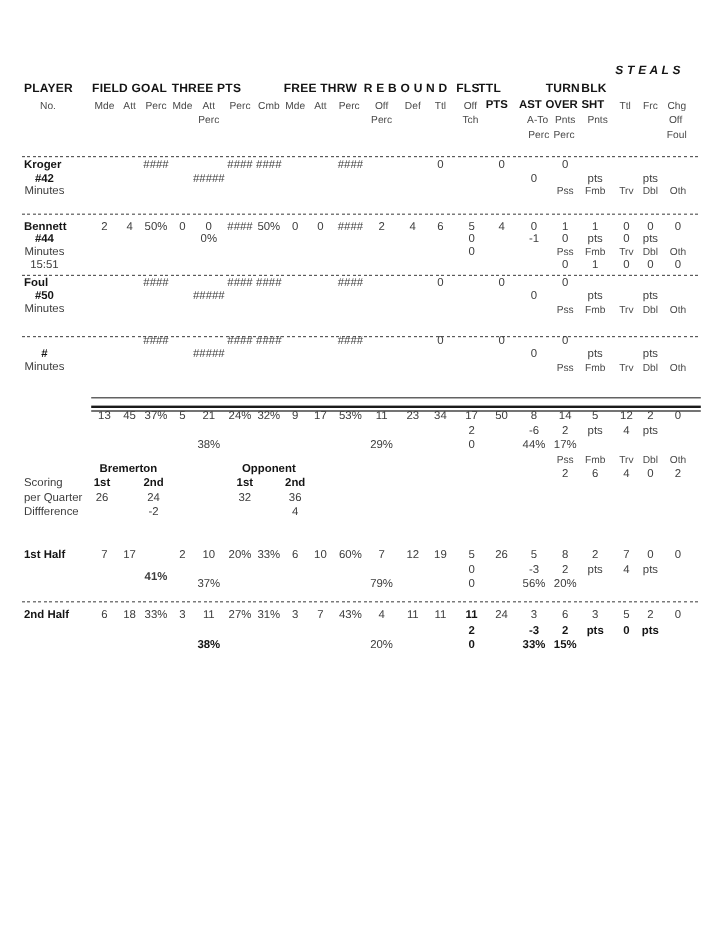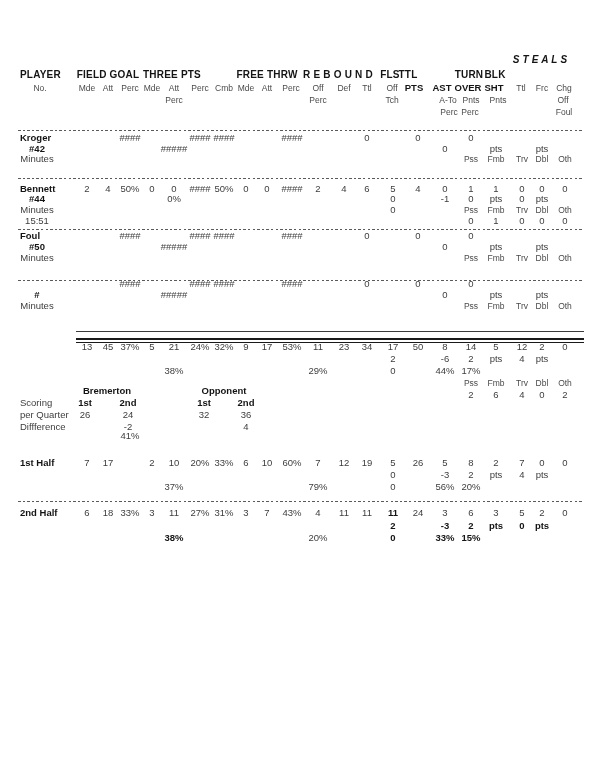--- a/index.html
+++ b/index.html
@@ -228,21 +228,21 @@
         <span class="cell" style="left: 471px; top: 395px;">2</span>
         <span class="cell" style="left: 496px; top: 395px;">6</span>
         <span class="cell" style="left: 522px; top: 395px;">4</span>
         <span class="cell" style="left: 542px; top: 395px;">0</span>
         <span class="cell" style="left: 565px; top: 395px;">2</span>
       </div>
       <div class="layer">
         <span class="cell b left" style="left: 20px; top: 463px;">1st Half</span>
         <span class="cell" style="left: 87px; top: 463px;">7</span>
         <span class="cell" style="left: 108px; top: 463px;">17</span>
-        <span class="cell" style="left: 130px; top: 436px;">41%</span>
+        <span class="cell" style="left: 130px; top: 481px; font-weight: bold;">41%</span>
         <span class="cell" style="left: 152px; top: 463px;">2</span>
         <span class="cell" style="left: 174px; top: 463px;">10</span>
         <span class="cell" style="left: 200px; top: 463px;">20%</span>
         <span class="cell" style="left: 224px; top: 463px;">33%</span>
         <span class="cell" style="left: 246px; top: 463px;">6</span>
         <span class="cell" style="left: 267px; top: 463px;">10</span>
         <span class="cell" style="left: 292px; top: 463px;">60%</span>
         <span class="cell" style="left: 318px; top: 463px;">7</span>
         <span class="cell" style="left: 344px; top: 463px;">12</span>
         <span class="cell" style="left: 367px; top: 463px;">19</span>

